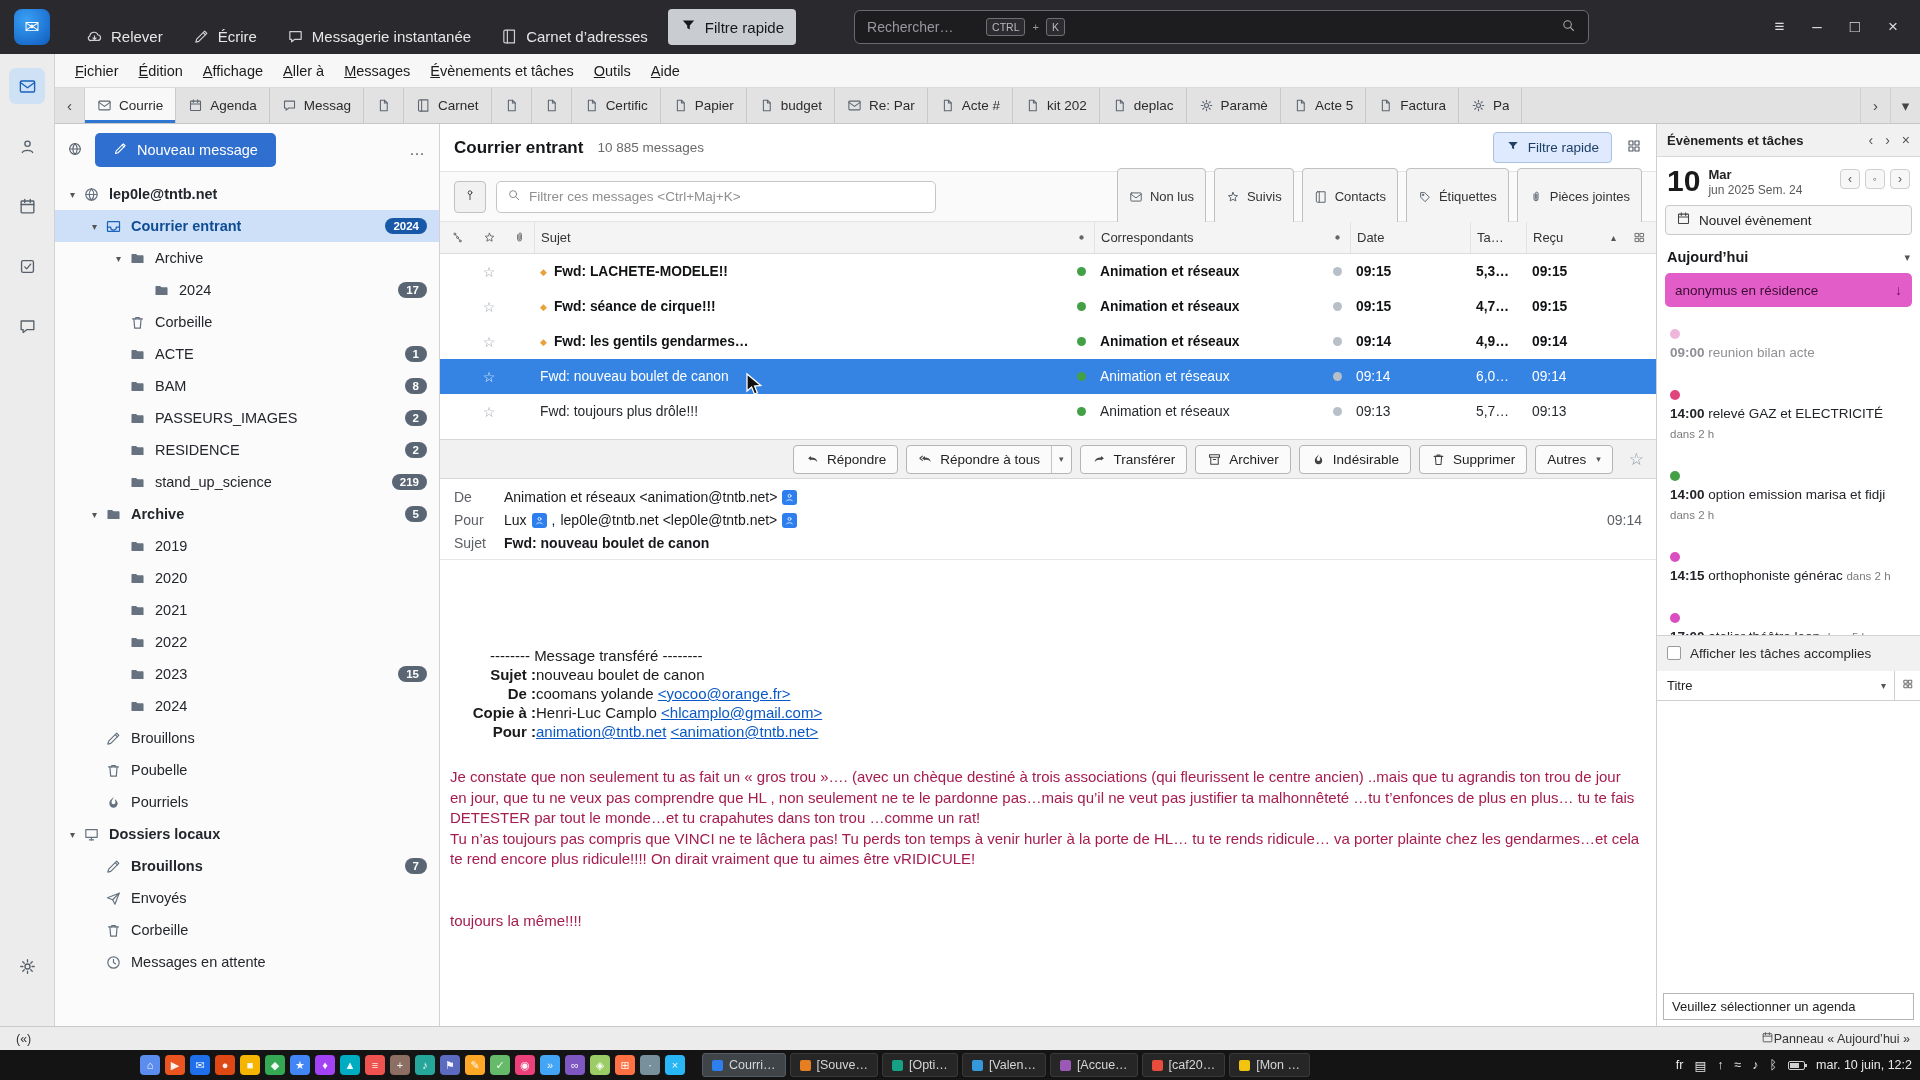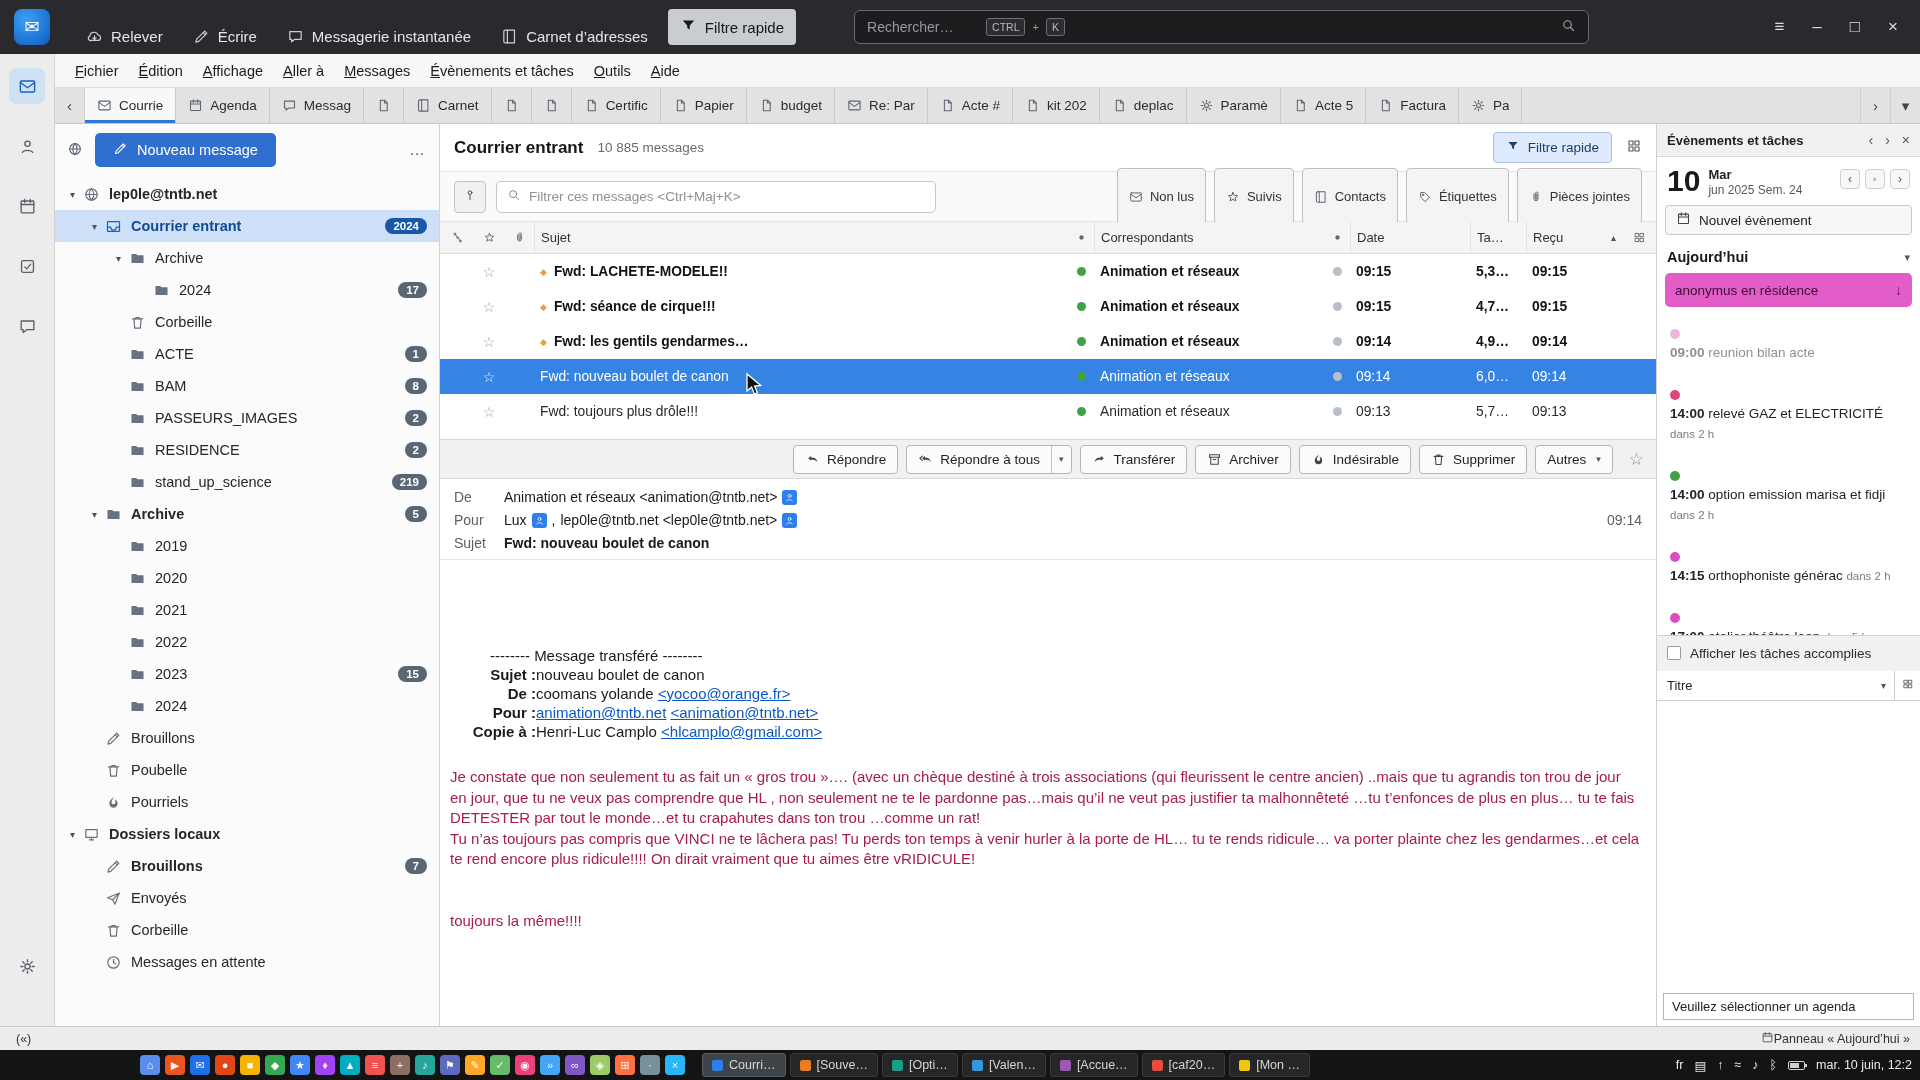--- a/index.html
+++ b/index.html
@@ -1134,22 +1134,22 @@
           <span class="mh-label">Sujet</span>
           <span class="mh-val mh-subj">Fwd: nouveau boulet de canon</span>
           <span></span>
         </div>
 
         <div class="msg-body">
           <div class="fwd-sep">-------- Message transféré --------</div>
           <div id="fwd-fields">
               <div class="fwd-line"><span class="fwd-label">Sujet :</span><span>nouveau boulet de canon</span></div>
               <div class="fwd-line"><span class="fwd-label">De :</span><span>coomans yolande </span><a href="#">&lt;yocoo@orange.fr&gt;</a></div>
+              <div class="fwd-line"><span class="fwd-label">Copie à :</span><span>Henri-Luc Camplo </span><a href="#">&lt;hlcamplo@gmail.com&gt;</a></div>
               <div class="fwd-line"><span class="fwd-label">Pour :</span><a href="#">animation@tntb.net</a><span> </span><a href="#">&lt;animation@tntb.net&gt;</a></div>
-              <div class="fwd-line"><span class="fwd-label">Copie à :</span><span>Henri-Luc Camplo </span><a href="#">&lt;hlcamplo@gmail.com&gt;</a></div>
             </div>
           <div class="body-text" id="body-text" style="color: rgb(166, 28, 79);">
               <p>Je constate que  non seulement tu as fait un « gros trou »…. (avec un chèque destiné à trois associations (qui fleurissent le centre ancien) ..mais que tu agrandis ton trou de jour en jour, que tu ne veux pas comprendre que HL , non seulement ne te le pardonne pas…mais qu’il ne veut pas justifier ta malhonnêteté …tu t’enfonces de plus en plus… tu te fais DETESTER par tout le monde…et tu crapahutes  dans ton trou …comme un rat!</p>
               <p>Tu n’as toujours pas compris  que VINCI ne te lâchera pas! Tu perds ton temps à venir hurler à la porte de HL… tu te rends ridicule… va porter plainte chez les gendarmes…et cela te rend encore plus ridicule!!!! On dirait vraiment que tu aimes  être vRIDICULE!</p>
               <p class="gap">&nbsp;</p>
               <p class="gap">&nbsp;</p>
               <p>toujours la même!!!!</p>
             </div>
         </div>
       </div>

